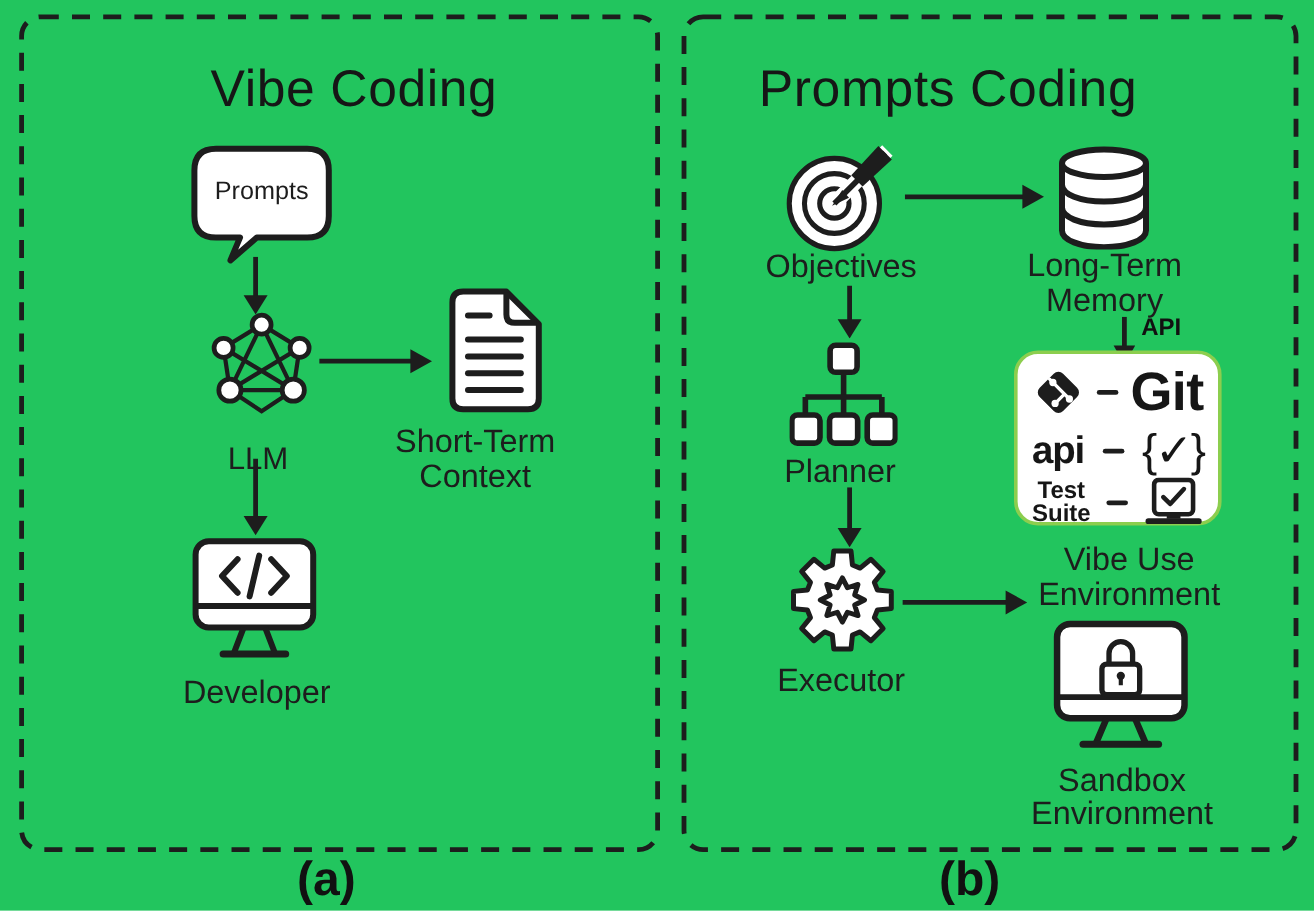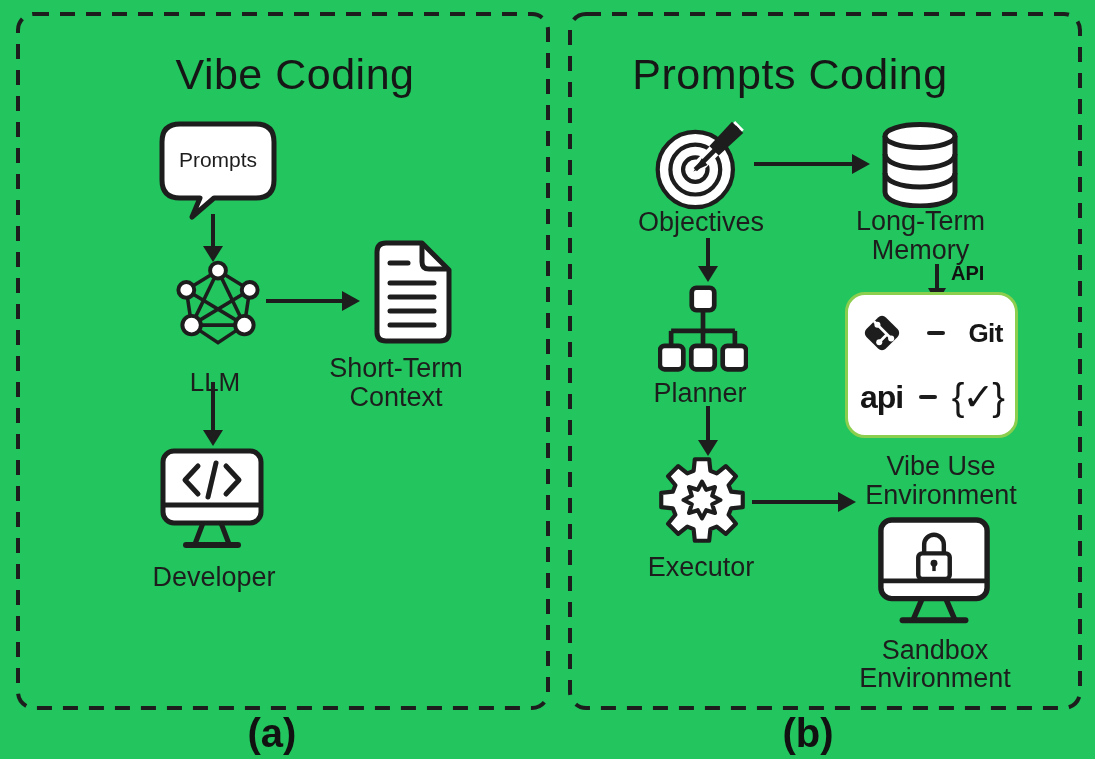--- a/index.html
+++ b/index.html
@@ -13,21 +13,21 @@
   .caption{position:absolute;text-align:center;font-size:40px;font-weight:700;color:#111;}
   .bubble-text{position:absolute;text-align:center;font-size:21px;color:#1d1d1d;}
   .api-lbl{position:absolute;font-size:20px;font-weight:700;color:#111;}
   .greenbox{
     position:absolute;border:3px solid #8CCE4E;border-radius:20px;
     display:flex;flex-direction:column;justify-content:space-around;
     padding:6px 12px;box-sizing:border-box;background:#fff;
   }
   .gb-row{display:flex;align-items:center;justify-content:space-between;}
   .gb-dash{width:18px;height:4px;background:#1d1d1d;border-radius:2px;flex:0 0 auto;}
-  .git-word{font-size:26px;font-weight:700;letter-spacing:-.5px;color:#161616;}
+  .git-word{font-size:45px;font-weight:700;letter-spacing:-.5px;color:#161616;}
   .api-word{font-size:32px;font-weight:700;letter-spacing:-1px;color:#161616;}
   .braces{font-size:38px;font-weight:500;color:#161616;letter-spacing:-2px;}
   .test-word{font-size:20px;font-weight:700;line-height:19px;text-align:center;color:#161616;}
   svg{display:block;}
 </style>
 </head>
 <body>
 
 <div id="stage">
 
@@ -154,20 +154,33 @@
         </g>
       </svg>
       <div class="gb-dash"></div>
       <div class="git-word">Git</div>
     </div>
     <div class="gb-row">
       <div class="api-word">api</div>
       <div class="gb-dash"></div>
       <div class="braces">{✓}</div>
     </div>
+    <div class="gb-row">
+      <div class="test-word">
+        <span style="display:block">Test</span>
+        <span style="display:block">Suite</span>
+      </div>
+      <div class="gb-dash"></div>
+      <svg width="50" height="42" viewBox="0 0 52 44">
+        <rect x="9" y="2" width="34" height="30" rx="4" fill="#fff" stroke="#1d1d1d" stroke-width="4"></rect>
+        <path d="M17 17 L23 23 L35 10" fill="none" stroke="#1d1d1d" stroke-width="4" stroke-linecap="round" stroke-linejoin="round"></path>
+        <line x1="4" y1="38" x2="48" y2="38" stroke="#1d1d1d" stroke-width="5" stroke-linecap="round"></line>
+        <line x1="20" y1="33" x2="32" y2="33" stroke="#1d1d1d" stroke-width="6"></line>
+      </svg>
+    </div>
   </div>
 
   <svg class="abs" style="left:696px;top:238px" width="24" height="44" viewBox="0 0 24 44">
     <line x1="12" y1="0" x2="12" y2="30" stroke="#1d1d1d" stroke-width="4"></line>
     <polygon points="2,28 22,28 12,44" fill="#1d1d1d"></polygon>
   </svg>
 
   <svg class="abs" style="left:658px;top:283px" width="90" height="92" viewBox="0 0 96 96">
     <g stroke="#1d1d1d" stroke-width="5" fill="none">
       <line x1="48" y1="26" x2="48" y2="50"></line>

